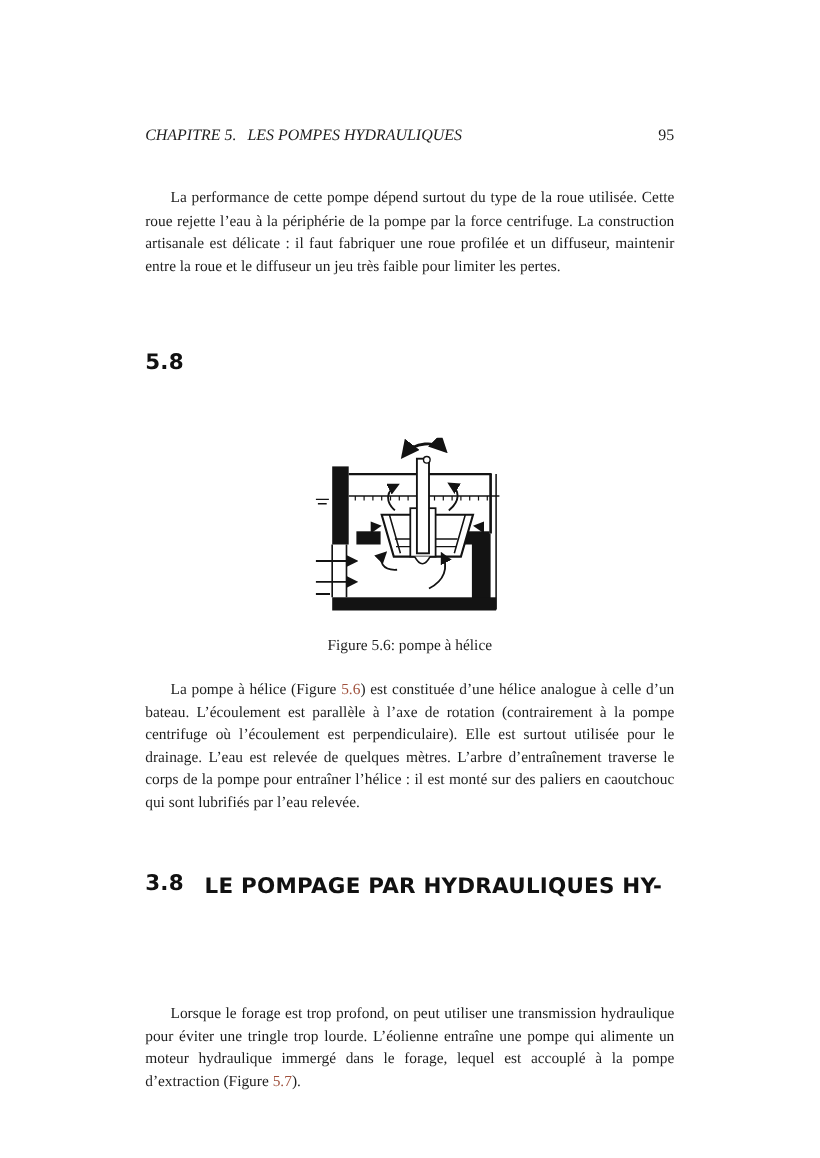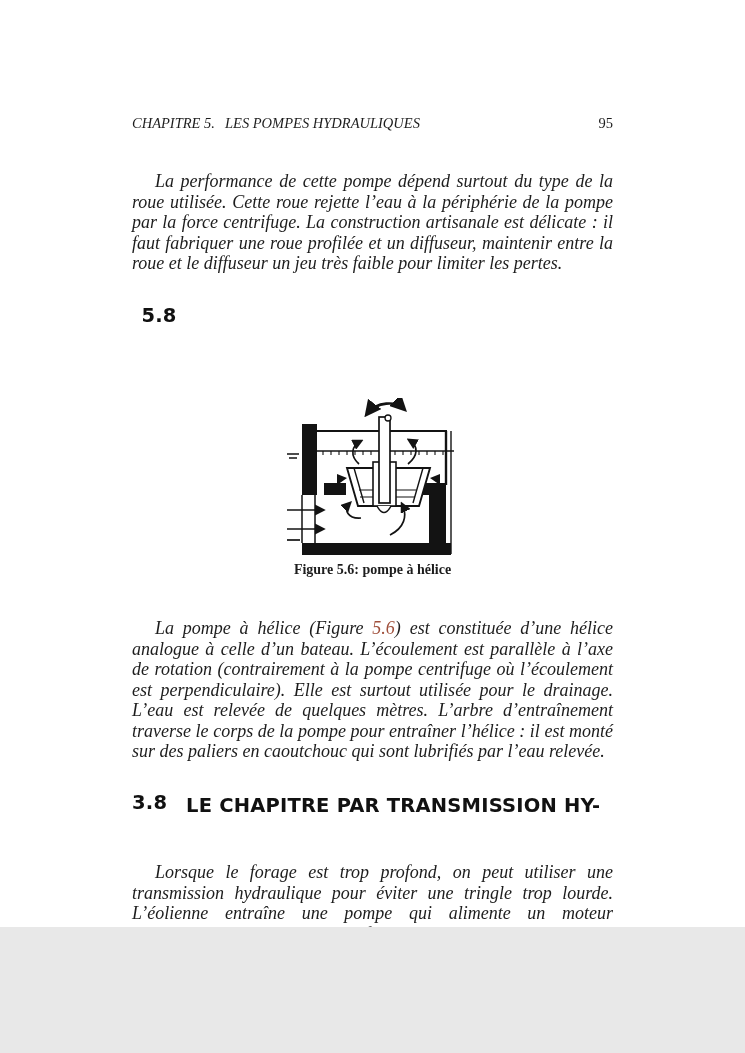--- a/index.html
+++ b/index.html
@@ -5,78 +5,77 @@
   :root{
     --page-bg:#ffffff;
     --text:#1d1d1d;
     --link:#a0503c;
     --heading:#111111;
     --ink:#131313;
   }
   html,body{margin:0;padding:0;background:#e8e8e8;}
   .page{
     position:relative;
-    width:745px;height:927px;
+    width:745px;height:1053px;
     margin:0 auto;
     background:var(--page-bg);
     font-family:"Liberation Serif", serif;
     color:var(--text);
     overflow:hidden;
   }
   .abs{position:absolute;left:132px;width:481px;}
   
   .runhead{
     top:115px;
     display:flex;justify-content:space-between;align-items:baseline;
     font-size:14.5px;
   }
   .runhead .chap{font-style:italic;}
   .runhead .chap .gap{display:inline-block;width:10px;}
   .runhead .pagenum{font-style:normal;}
   
   .para{
-    font-size:18px;
+    font-size:14px;
     line-height:20.5px;
     text-align:justify;
     text-indent:23px;
-    font-style:italic;
   }
   .para .figlink{color:var(--link);cursor:pointer;}
   
   .sect{
     display:flex;
     font-family:"DejaVu Sans", sans-serif;
     font-weight:bold;
     font-size:19.5px;
     color:var(--heading);
     letter-spacing:.2px;
   }
   .sect .num{width:54px;flex-shrink:0;}
   .sect .title{line-height:29px;}
   .sect .title span{display:block;}
   
   .figwrap{top:398px;display:flex;justify-content:center;}
   .caption{
-    top:562px;text-align:center;font-size:14px;font-weight:bold;
+    top:580px;text-align:center;font-size:14px;
   }
   svg{display:block;}
 </style>
 </head>
 <body>
 
 <div class="page">
 
   <div class="abs runhead">
     <span class="chap"><span>CHAPITRE 5.</span><span class="gap"></span><span>LES POMPES HYDRAULIQUES</span></span>
     <span class="pagenum">95</span>
   </div>
 
   <p class="abs para" style="top:171px;margin:0;"><span>La performance de cette pompe dépend surtout du type de la roue utilisée. Cette roue rejette l’eau à la périphérie de la pompe par la force centrifuge. La construction artisanale est délicate : il faut fabriquer une roue profilée et un diffuseur, maintenir entre la roue et le diffuseur un jeu très faible pour limiter les pertes.</span></p>
 
-  <div class="abs sect" style="top:304px;text-align:center;">
+  <div class="abs sect" style="top:317px;">
     <span class="num">5.8</span>
   </div>
 
   <div class="abs figwrap">
     <svg width="172" height="158" viewBox="0 0 172 158">
       <defs>
         <marker id="ah" viewBox="0 0 10 10" refX="7.5" refY="5" markerWidth="6.5" markerHeight="6.5" orient="auto-start-reverse">
           <path d="M0,0 L10,5 L0,10 z" fill="#131313"></path>
         </marker>
       </defs>
@@ -128,19 +127,19 @@
     </svg>
   </div>
 
   <div class="abs caption">Figure 5.6: pompe à hélice</div>
 
   <p class="abs para" style="top:618px;margin:0;"><span>La pompe à hélice (Figure </span><span class="figlink">5.6</span><span>) est constituée d’une hélice analogue à celle d’un bateau. L’écoulement est parallèle à l’axe de rotation (contrairement à la pompe centrifuge où l’écoulement est perpendiculaire). Elle est surtout utilisée pour le drainage. L’eau est relevée de quelques mètres. L’arbre d’entraînement traverse le corps de la pompe pour entraîner l’hélice : il est monté sur des paliers en caoutchouc qui sont lubrifiés par l’eau relevée.</span></p>
 
   <div class="abs sect" style="top:791px;">
     <span class="num">3.8</span>
     <span class="title">
-      <span>LE CHAPITRE PAR TRANSMISSION HY-</span>
+      <span>LE POMPAGE PAR HYDRAULIQUES HY-</span>
     </span>
   </div>
 
-  <p class="abs para" style="top:862px;margin:0;"><span>Lorsque le forage est trop profond, on peut utiliser une transmission hydraulique pour éviter une tringle trop lourde. L’éolienne entraîne une pompe qui alimente un moteur hydraulique immergé dans le forage, lequel est accouplé à la pompe d’extraction (Figure </span><span class="figlink">5.7</span><span>).</span></p>
+  <p class="abs para" style="top:912px;margin:0;"><span>Lorsque le forage est trop profond, on peut utiliser une transmission hydraulique pour éviter une tringle trop lourde. L’éolienne entraîne une pompe qui alimente un moteur hydraulique immergé dans le forage, lequel est accouplé à la pompe d’extraction (Figure </span><span class="figlink">5.7</span><span>).</span></p>
 
 </div>
 
 </body></html>

